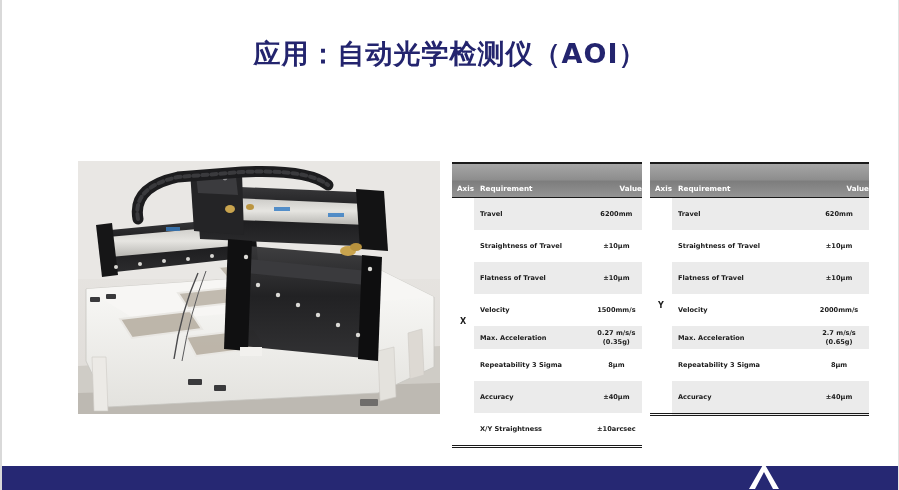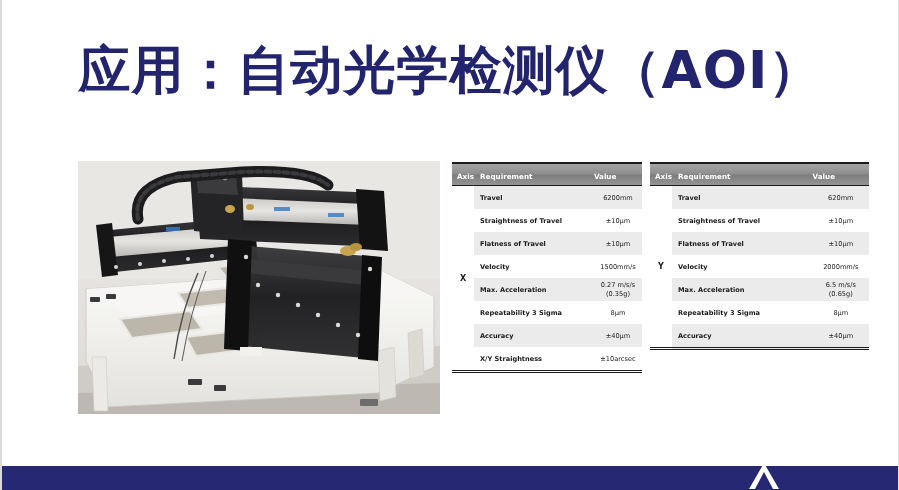--- a/index.html
+++ b/index.html
@@ -24,21 +24,21 @@
   }
 
   
   #title {
     position: absolute;
     left: 0;
     right: 0;
     top: 36px;
     text-align: center;
     color: #23246e;
-    font-size: 52px;
+    font-size: 27px;
     font-weight: bold;
     letter-spacing: 1px;
     font-family: "DejaVu Sans", "Liberation Sans", sans-serif;
     white-space: nowrap;
   }
 
   
   #photo {
     position: absolute;
     left: 76px;
@@ -61,45 +61,45 @@
   }
   #table-x { left: 450px; top: 162px; width: 190px; }
   #table-y { left: 648px; top: 162px; width: 219px; }
 
   .spec-table thead th {
     background: linear-gradient(to bottom, #a6a6a6 0%, #8d8d8d 48%, #7d7d7d 52%, #949494 100%);
     color: #ffffff;
     font-size: 7.2px;
     font-weight: bold;
     text-align: left;
-    padding: 8px 0 4px 6px;
+    padding: 20px 0 4px 6px;
     border-bottom: 1px solid #1a1a1a;
     white-space: nowrap;
   }
-  .spec-table thead th.col-value { text-align: left; padding-left: 0; }
+  .spec-table thead th.col-value { text-align: right; padding-left: 0; }
   .spec-table thead th.col-axis  { text-align: left; padding-left: 5px; }
 
   .spec-table td {
     font-size: 6.6px;
     color: #1a1a1a;
     padding: 0 0 0 6px;
-    height: 23px;
+    height: 32px;
     vertical-align: middle;
     white-space: nowrap;
   }
   .spec-table td.axis-cell {
     text-align: center;
     font-weight: bold;
     font-size: 8px;
     background: #ffffff;
     padding-left: 0;
     width: 22px;
   }
   .spec-table td.req-cell   { font-weight: bold; }
-  .spec-table td.value-cell { text-align: center; font-weight: normal; padding-left: 0; }
+  .spec-table td.value-cell { text-align: center; font-weight: bold; padding-left: 0; }
 
   .spec-table tbody tr.odd  td.req-cell,
   .spec-table tbody tr.odd  td.value-cell  { background: #ebebeb; }
   .spec-table tbody tr.even td.req-cell,
   .spec-table tbody tr.even td.value-cell  { background: #ffffff; }
 
   .spec-table tbody tr.tall td { height: 23px; }
   .value-sub { display: block; line-height: 1.25; }
 
   
@@ -301,21 +301,21 @@
         <td class="req-cell">Flatness of Travel</td>
         <td class="value-cell">±10µm</td>
       </tr>
       <tr class="even">
         <td class="req-cell">Velocity</td>
         <td class="value-cell">2000mm/s</td>
       </tr>
       <tr class="odd tall">
         <td class="req-cell">Max. Acceleration</td>
         <td class="value-cell">
-          <span class="value-sub">6.5 m/s/s</span>
+          <span class="value-sub">2.7 m/s/s</span>
           <span class="value-sub">(0.65g)</span>
         </td>
       </tr>
       <tr class="even">
         <td class="req-cell">Repeatability 3 Sigma</td>
         <td class="value-cell">8µm</td>
       </tr>
       <tr class="odd">
         <td class="req-cell">Accuracy</td>
         <td class="value-cell">±40µm</td>

